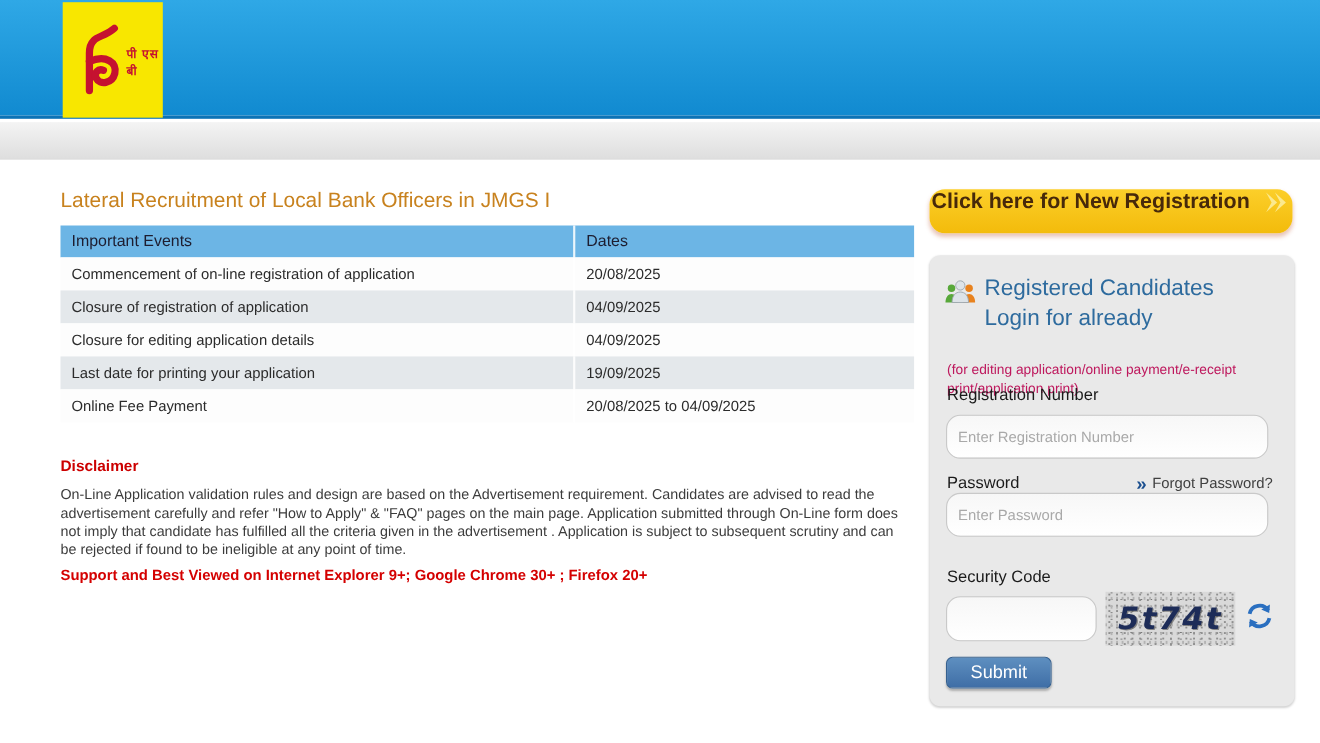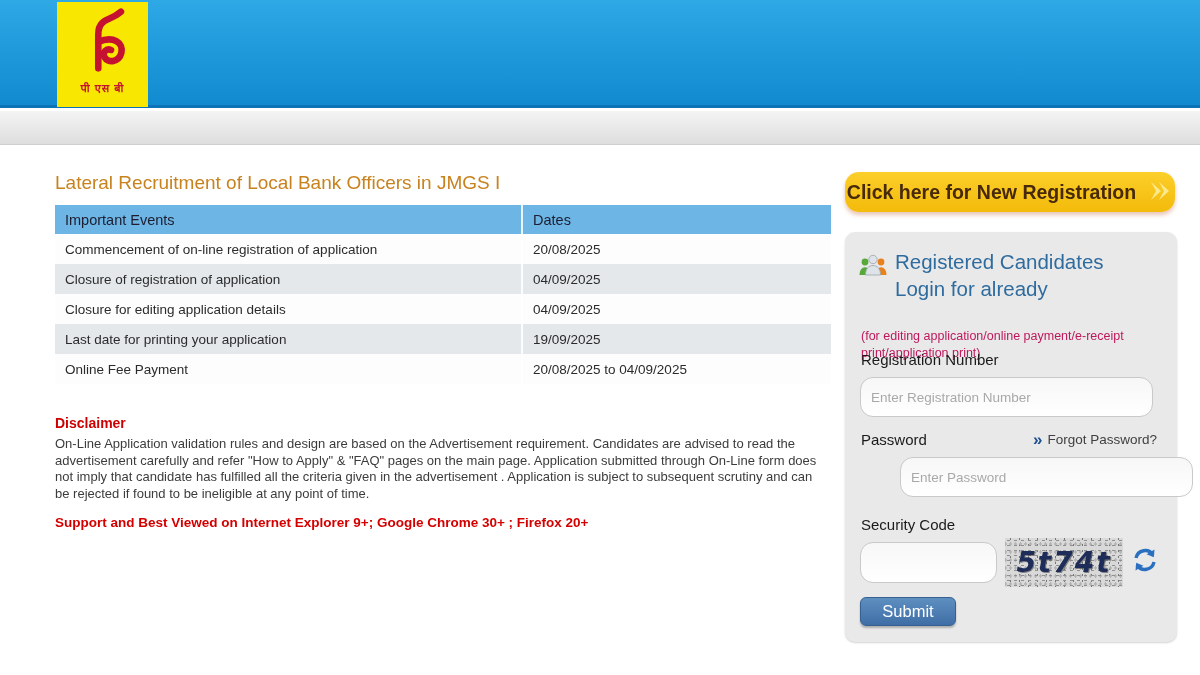--- a/index.html
+++ b/index.html
@@ -6,48 +6,48 @@
   html,body { background:#fff; }
   body { font-family:"Liberation Sans", sans-serif; }
   #stage { position:relative; width:1200px; height:675px; background:#fff; overflow:hidden; }
 
   
   .topbar { position:absolute; left:0; top:0; width:1200px; height:108px;
     background:linear-gradient(#2fa8e6, #118ad0); border-bottom:3px solid #0c73b6; }
   .graybar { position:absolute; left:0; top:111px; width:1200px; height:34px;
     background:linear-gradient(#f4f4f4, #dedede); border-bottom:1px solid #cfcfcf; }
   .logo { position:absolute; left:57px; top:2px; width:91px; height:105px; background:#f8e700;
-    display:flex; flex-direction:column; align-items:center; justify-content:flex-start; }
+    display:flex; flex-direction:row; align-items:center; justify-content:flex-start; }
   .logo svg { margin-top:6px; }
   .logo-caption { color:#c51230; font-weight:bold; font-size:11px; margin-top:2px; letter-spacing:1px; }
 
   
   .page-title { position:absolute; left:55px; top:172px; font-size:19px; color:#c8821e; }
 
   
   .events-wrap { position:absolute; left:55px; top:205px; width:776px; }
   table.events { border-collapse:collapse; width:776px; table-layout:fixed; }
   table.events th { background:#6cb5e5; color:#1d1d30; font-weight:400; font-size:14.5px;
     text-align:left; padding:6px 10px; height:29px; }
   table.events th + th, table.events td + td { border-left:2px solid rgba(255,255,255,.85);margin-left:48px; }
   table.events td { font-size:13.5px; color:#2b2b2b; padding:7px 10px; height:30px; }
   table.events col.c1 { width:467px; } table.events col.c2 { width:309px; }
   tr.row-odd td { background:#fdfdfd; }
   tr.row-even td { background:#e4e8eb; }
 
   
   .disclaimer { position:absolute; left:55px; top:415px; width:775px; }
-  .disclaimer-heading { color:#cc0000; font-weight:bold; font-size:14px; margin-bottom:5px; }
+  .disclaimer-heading { color:#cc0000; font-weight:bold; font-size:14px; margin-bottom:11px; }
   .disclaimer-body { color:#3c3c3c; font-size:13px; line-height:16.5px; }
   .support-note { position:absolute; left:55px; top:515px; color:#d40000; font-weight:bold; font-size:13.5px; }
 
   
   .new-reg-btn { position:absolute; left:845px; top:172px; width:330px; height:40px;
     background:linear-gradient(#fccf2a,#f3bb0b); border:none; border-radius:14px;
-    display:flex; align-items:center; justify-content:center; gap:9px; cursor:pointer;
+    display:flex; align-items:flex-start; justify-content:center; gap:9px; cursor:pointer;
     box-shadow:0 3px 4px rgba(205,125,95,.45); }
   .new-reg-btn .lbl { font-size:19.5px; font-weight:bold; color:#47290a; }
 
   
   .login-panel { position:absolute; left:845px; top:232px; width:332px; height:410px;
     background:#e9e9e9; border-radius:10px; box-shadow:0 1px 2px rgba(0,0,0,.18); }
   .login-head { position:absolute; left:14px; top:16px; display:flex; gap:8px; }
   .login-head .txt { font-size:20.5px; color:#2e6b9e; line-height:27px; }
   .login-note { position:absolute; left:16px; top:96px; width:306px; font-size:12.5px;
     font-weight:normal; color:#be185d; line-height:17px; }
@@ -177,21 +177,21 @@
     <div class="fld-label" style="top:119px;">Registration Number</div>
     <input class="txt-input" style="top: 145px;" type="text" placeholder="Enter Registration Number">
 
     <div class="pass-row">
       <span class="plabel">Password</span>
       <span class="forgot-wrap">
         <span class="forgot-chev">»</span>
         <a class="forgot-link">Forgot Password?</a>
       </span>
     </div>
-    <input class="txt-input" style="top: 225px; margin-left: 40px;" type="password" placeholder="Enter Password">
+    <input class="txt-input" style="top: 216px;" type="password" placeholder="Enter Password">
 
     <div class="fld-label" style="top:284px;">Security Code</div>
     <input class="txt-input sec-input" style="top: 310px; height: 41px;" type="text">
 
     <div class="captcha-box">
       <span class="captcha-text">5t74t</span>
     </div>
 
     <button class="refresh-btn">
       <span>

